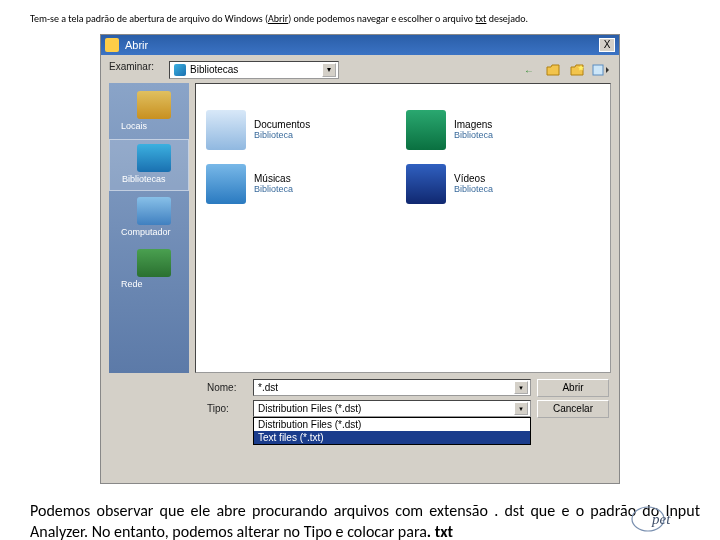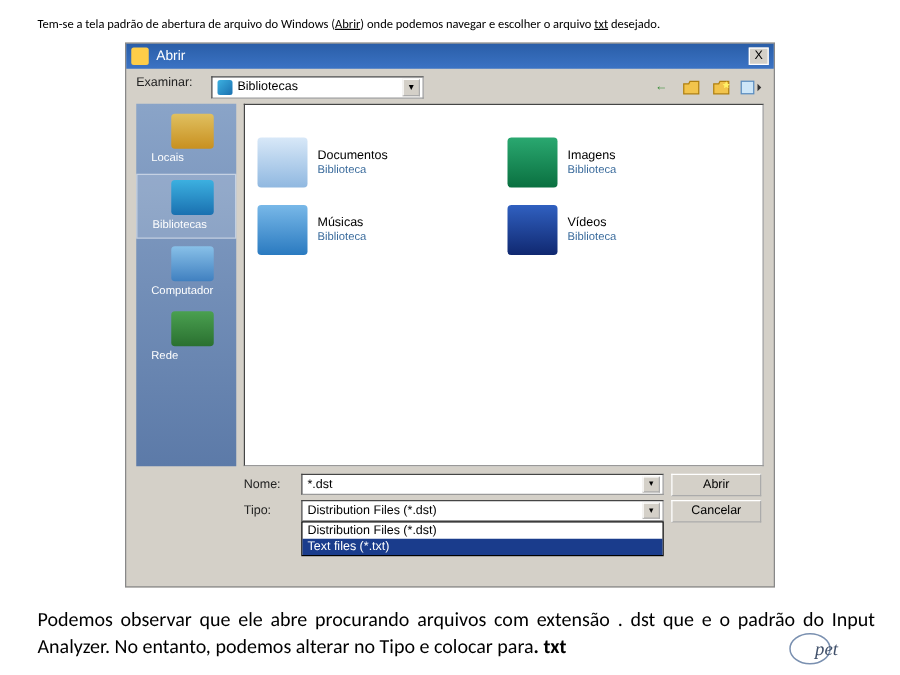--- a/index.html
+++ b/index.html
@@ -138,21 +138,21 @@
     color: #000;
   }
   .lib-icon {
     width: 40px; height: 40px;
     border-radius: 3px;
     position: relative;
   }
   .lib-text .t { font-size: 10px; color: #000; }
   .lib-text .s { font-size: 9px; color: #3a6b9c; }
 
-  .bottom-rows { padding: 2px 10px 6px 94px; }
+  .bottom-rows { padding: 2px 10px 20px 94px; margin-left: 12px; }
   .b-row {
     display: flex;
     align-items: center;
     gap: 6px;
     margin-bottom: 3px;
   }
   .b-label { width: 40px; color: #222; font-size: 10px; }
   .b-combo {
     flex: 1;
     height: 17px;

